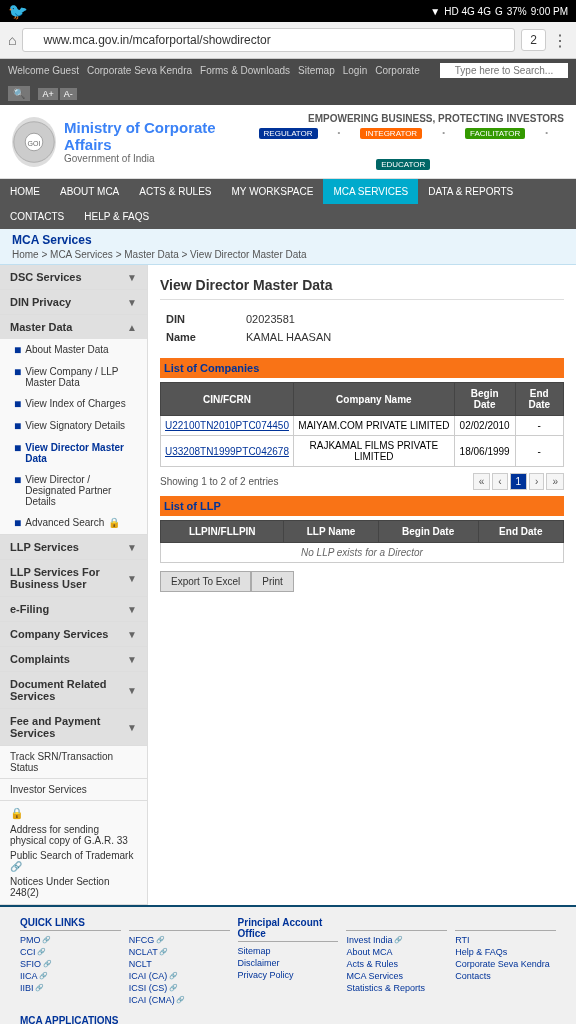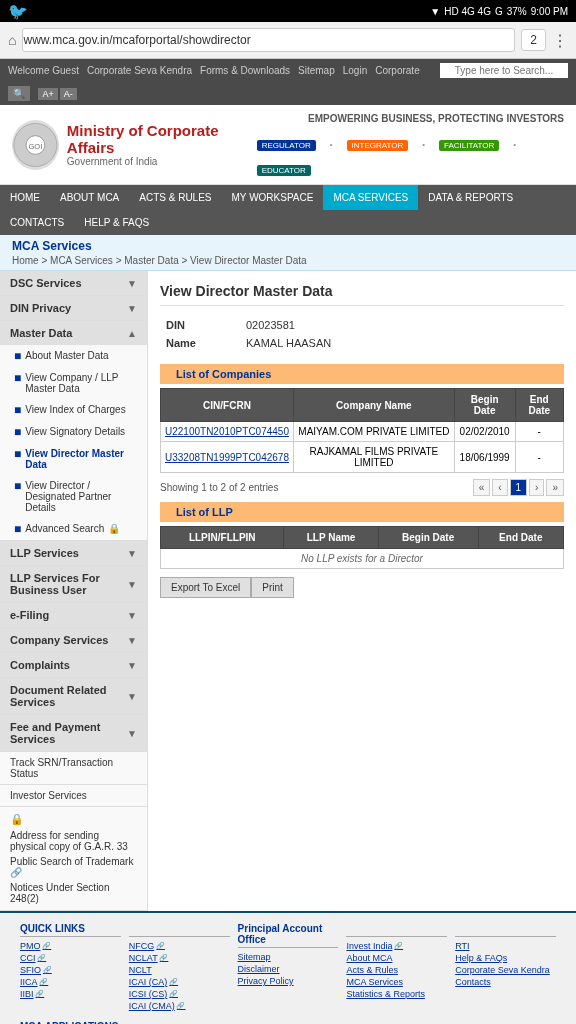--- a/index.html
+++ b/index.html
@@ -27,21 +27,21 @@
       display: flex;
       align-items: center;
       gap: 6px;
     }
     .browser-bar .home-icon { font-size: 14px; color: #555; }
     .browser-url {
       flex: 1;
       background: #fff;
       border: 1px solid #ccc;
       border-radius: 3px;
-      padding: 4px 0;
+      padding: 4px 20px;
       font-size: 12px;
       color: #333;
       white-space: nowrap;
       overflow: hidden;
       text-overflow: ellipsis;
     }
     .browser-tab {
       background: #fff;
       border: 1px solid #ccc;
       border-radius: 3px;
@@ -107,25 +107,25 @@
       height: 50px;
       background: #ddd;
       border-radius: 50%;
       display: flex;
       align-items: center;
       justify-content: center;
       font-size: 8px;
       color: #666;
       overflow: hidden;
     }
-    .header-text .org-name { font-size: 15px; font-weight: bold; color: #b91c1c; }
+    .header-text .org-name { font-size: 15px; font-weight: bold; color: #3b82f6; }
     .header-text .gov-name { font-size: 10px; color: #666; }
     .header-right { text-align: right; }
     .header-right .tagline { font-size: 10px; color: #555; font-weight: bold; }
-    .header-right .pills { display: flex; gap: 14px; margin-top: 16px; flex-wrap: wrap; justify-content: flex-start; }
+    .header-right .pills { display: flex; gap: 20px; margin-top: 4px; flex-wrap: wrap; justify-content: center; }
     .pill { font-size: 8px; padding: 1px 5px; border-radius: 2px; color: #fff; }
     .pill-blue { background: #003399; }
     .pill-orange { background: #ff6600; }
     .pill-green { background: #339900; }
     .pill-teal { background: #006666; }
 
     
     .main-nav {
       background: #555;
       display: flex;
@@ -217,22 +217,22 @@
       font-weight: bold;
       color: #333;
       width: 80px;
     }
     .info-table td:last-child { color: #333; }
 
     .section-subtitle {
       font-size: 11px;
       font-weight: bold;
       color: #003399;
-      background: #fdba74;
-      padding: 4px 16px;
+      background: #f97316;
+      padding: 4px 4px;
       margin-bottom: 4px;
     }
     .data-table {
       width: 100%;
       border-collapse: collapse;
       margin-bottom: 6px;
       font-size: 10px;
     }
     .data-table th {
       background: #555;
@@ -290,21 +290,21 @@
     }
     .ql-section { flex: 1; min-width: 80px; }
     .ql-section .ql-title {
       font-size: 10px;
       font-weight: bold;
       color: #003399;
       margin-bottom: 4px;
       border-bottom: 1px solid #aaa;
       padding-bottom: 2px;
     }
-    .ql-item { font-size: 9px; color: #003399; cursor: pointer; display: flex; align-items: center; gap: 2px; margin-bottom: 2px; text-decoration: underline; }
+    .ql-item { font-size: 9px; color: #003399; cursor: pointer; display: flex; align-items: center; gap: 2px; margin-bottom: 2px; }
     .ql-ext { font-size: 7px; color: #999; }
 
     .mca-apps { text-align: right; }
     .mca-apps .app-title { font-size: 10px; font-weight: bold; color: #003399; margin-bottom: 4px; }
     .app-badges { display: flex; flex-direction: column; gap: 4px; align-items: flex-end; }
     .app-badge {
       width: 60px;
       height: 18px;
       border: 1px solid #aaa;
       display: flex;

